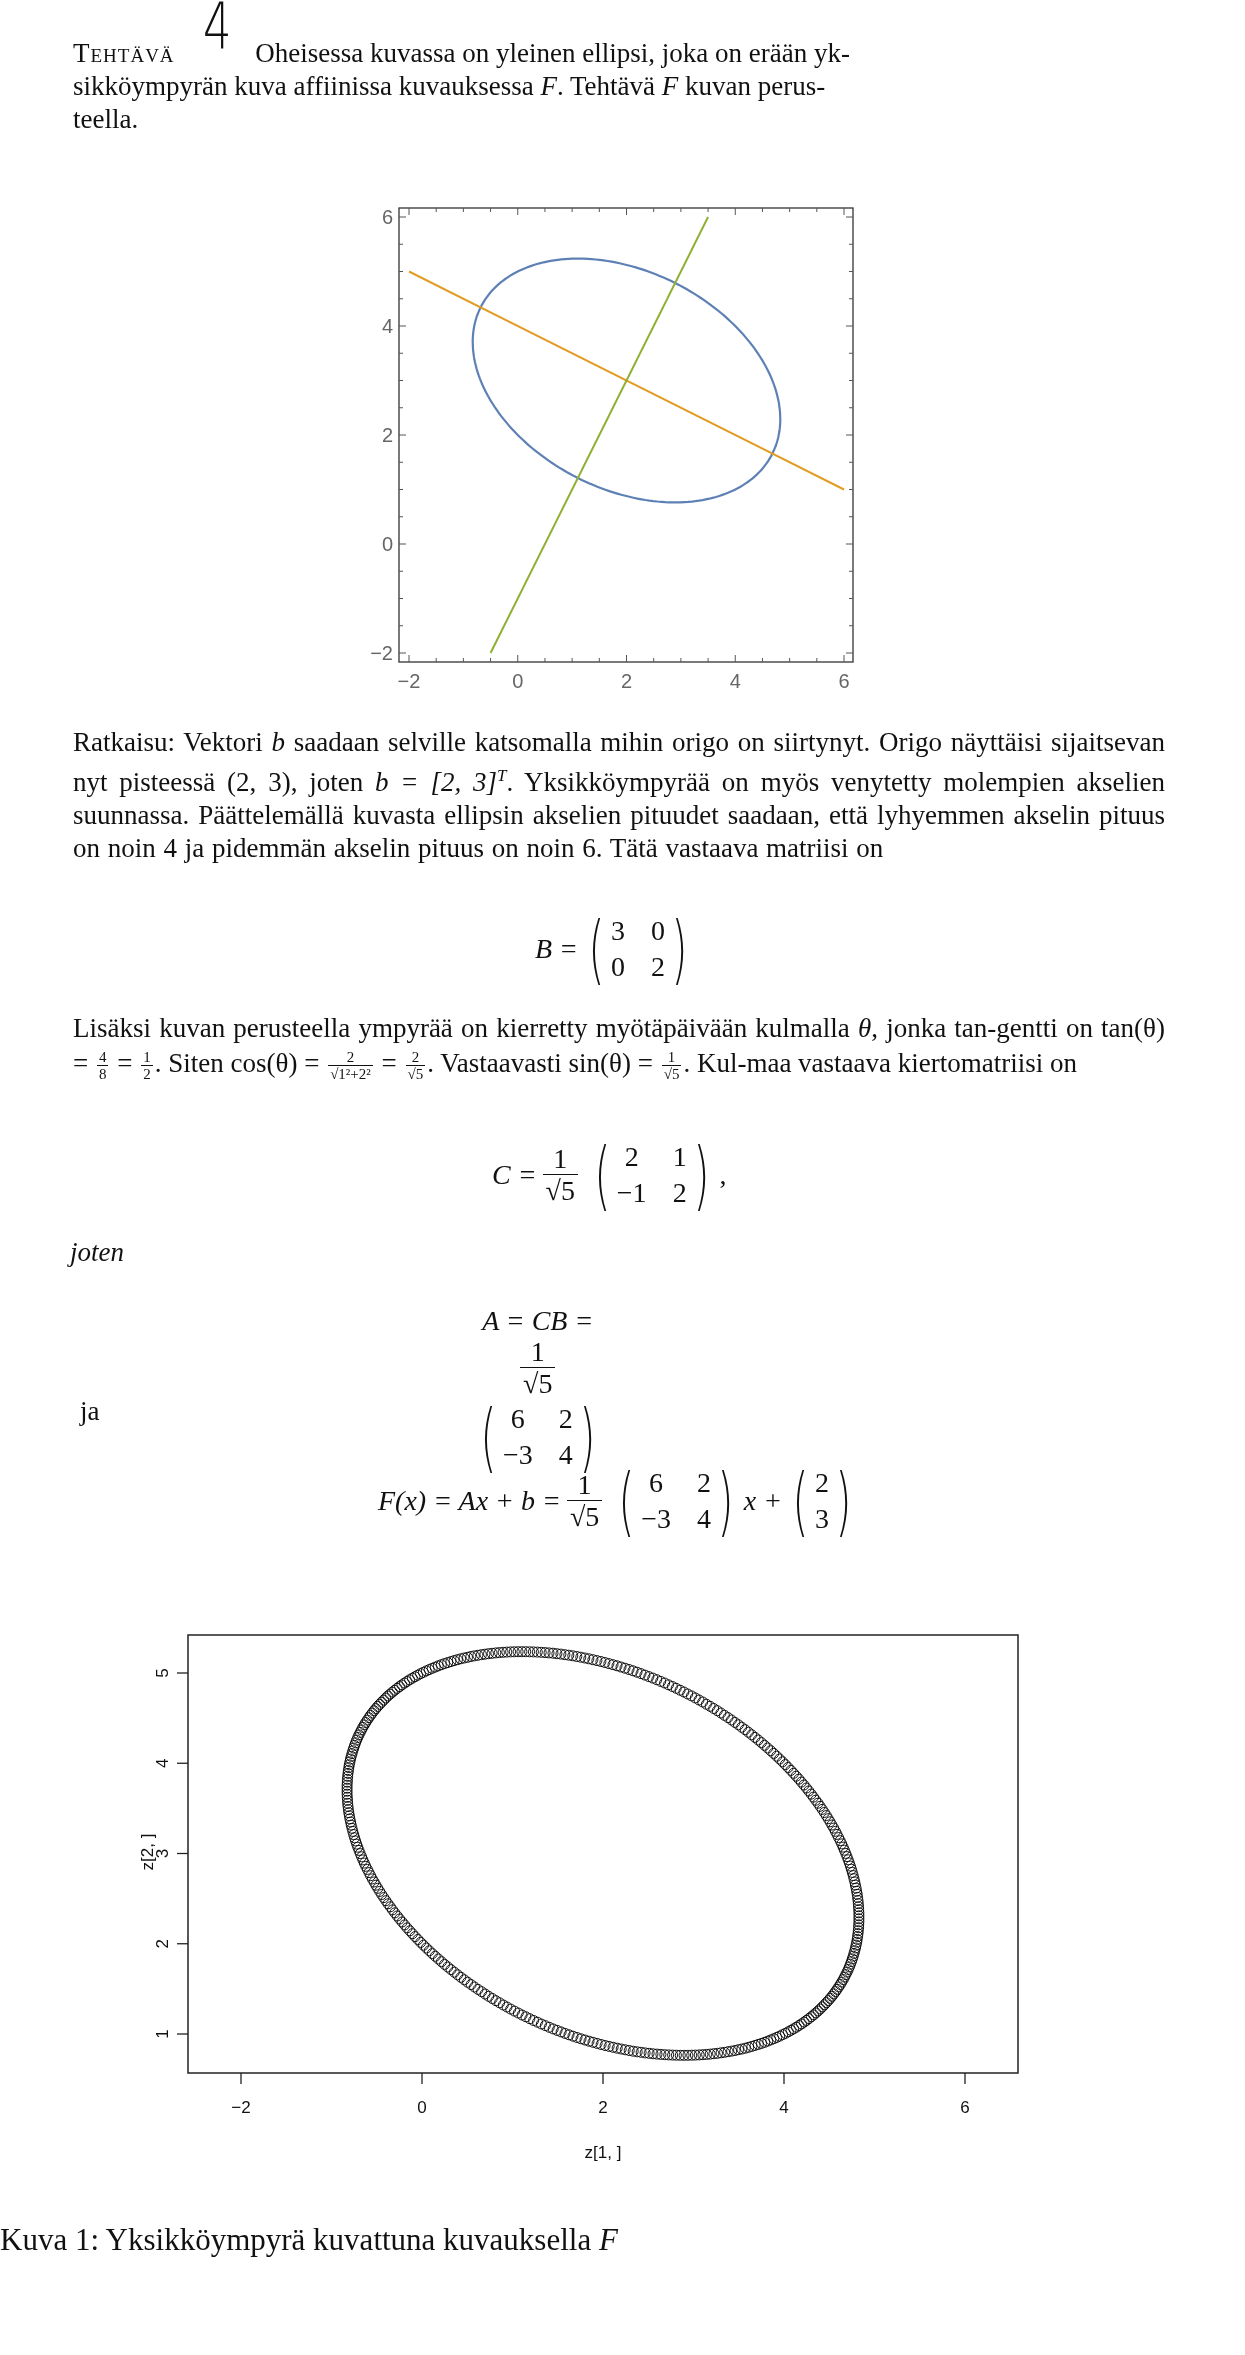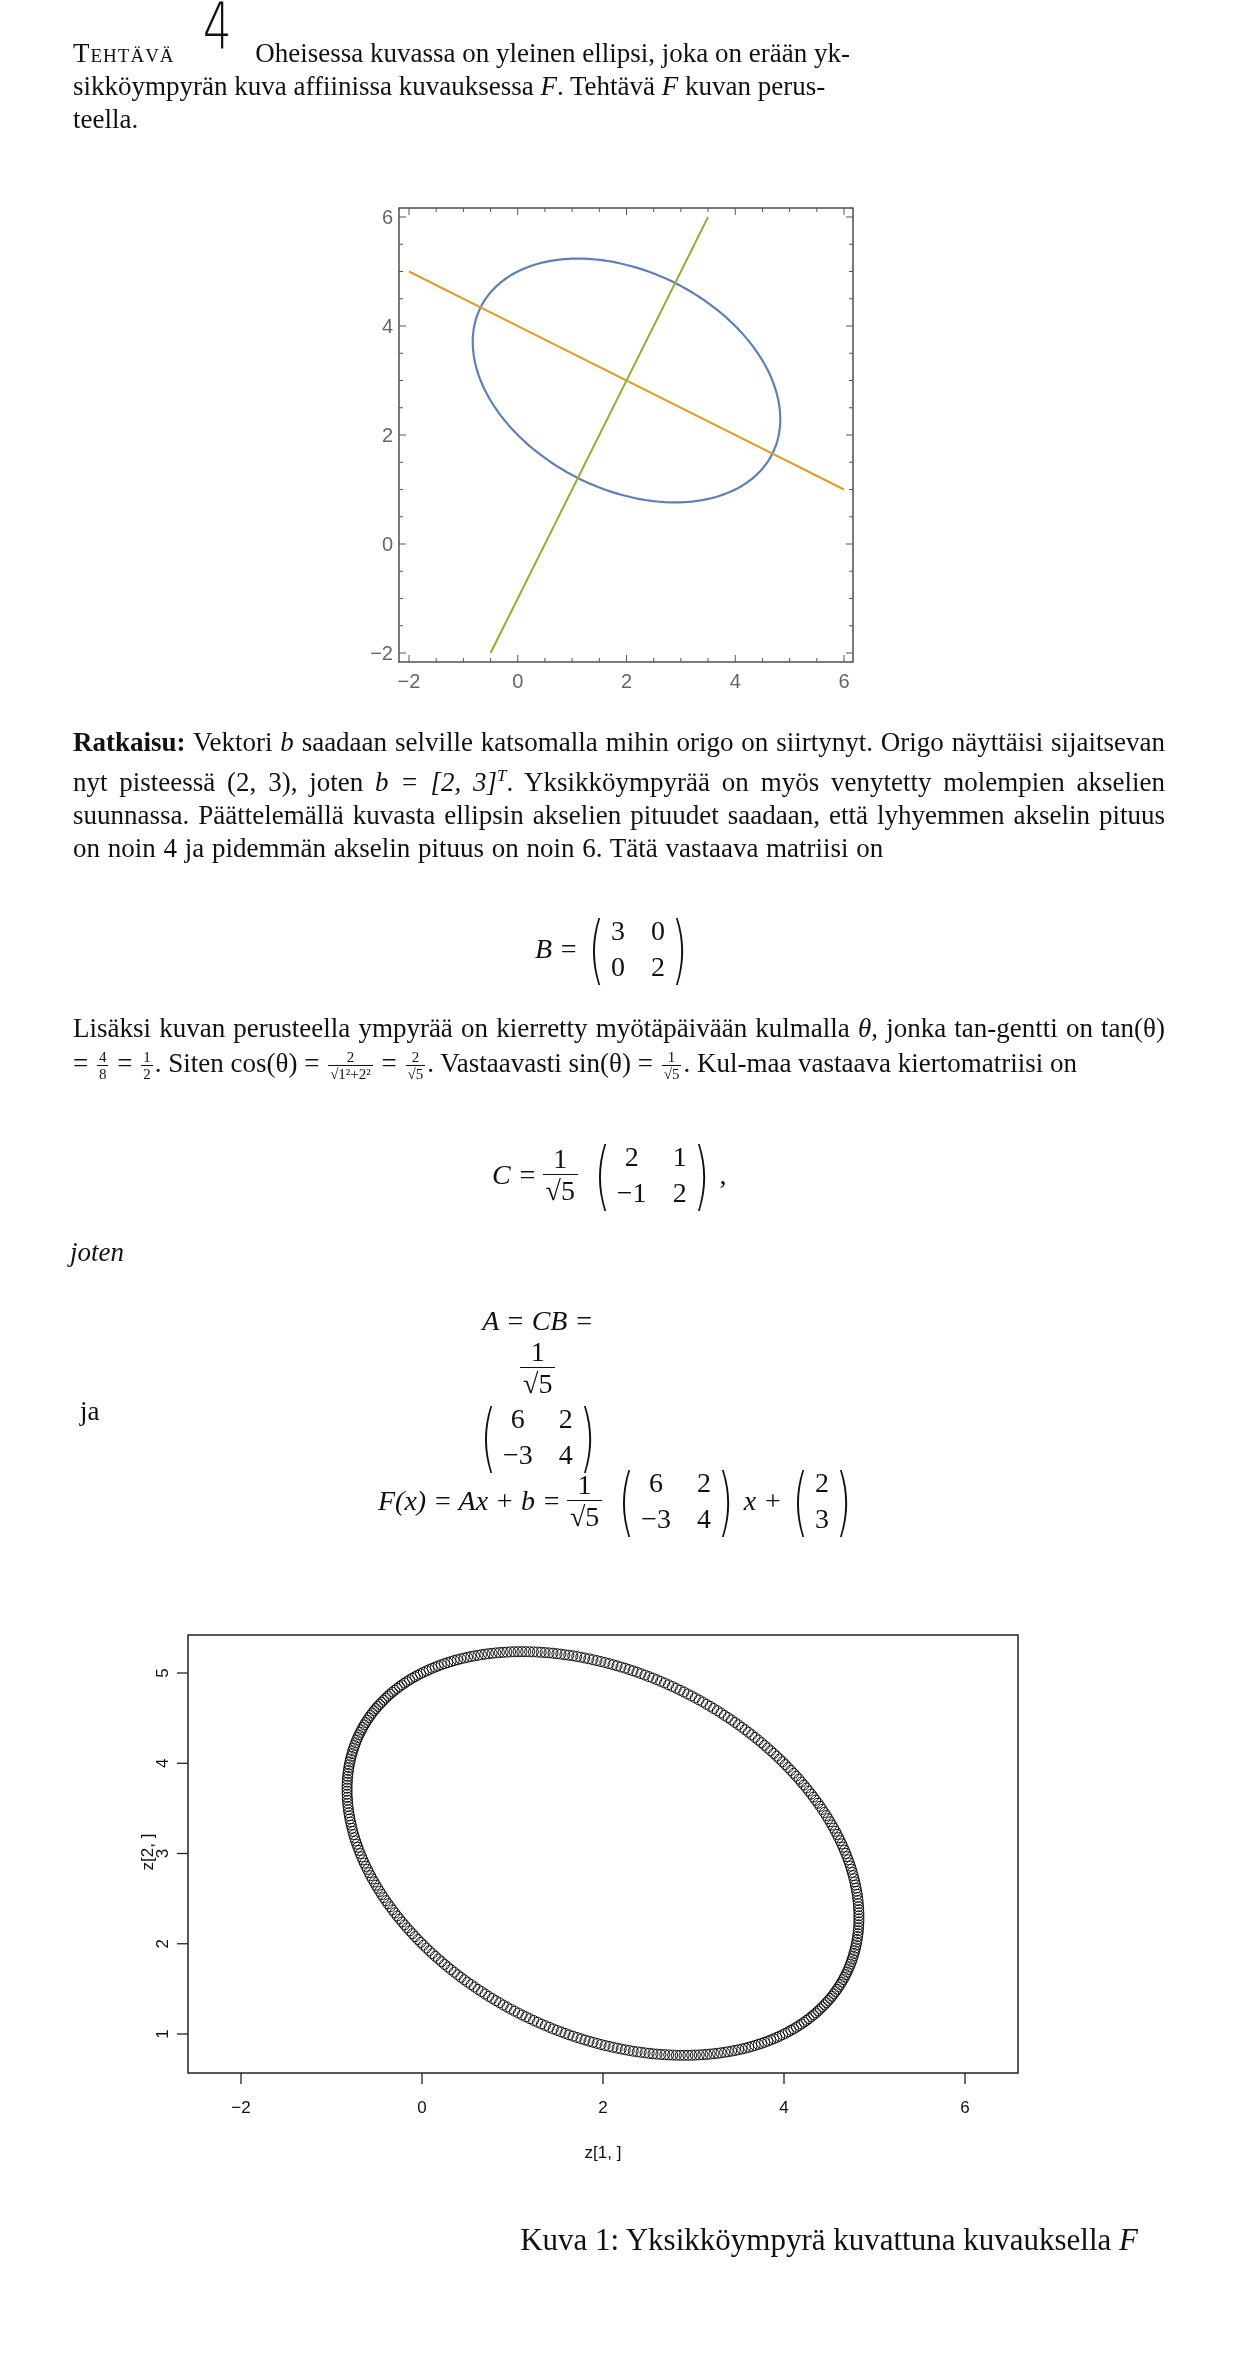--- a/index.html
+++ b/index.html
@@ -5,21 +5,21 @@
   html, body { margin: 0; padding: 0; background: #ffffff; }
   body { width: 1245px; height: 2355px; position: relative; overflow: hidden;
          font-family: "DejaVu Serif", "Liberation Serif", serif; color: #111; }
   .abs { position: absolute; }
   .para { position: absolute; left: 73px; width: 1092px; font-size: 27px; line-height: 33px;
           text-align: justify; font-family: "Liberation Serif", serif; }
   .sc { font-variant: small-caps; letter-spacing: 1px; font-family: Liberation Serif, serif; }
   .hand { font-family: "DejaVu Sans", sans-serif; font-size: 64px; font-weight: 300;
           display: inline-block; transform: scaleX(0.7) translateY(-14px); margin: 0 18px 0 22px; line-height: 20px; }
   .ital { font-style: italic; }
-  b { font-weight: bold; }
+  b { font-weight: normal; }
   .eq { position: absolute; font-family: "Liberation Serif", serif; font-size: 28px; display: flex; align-items: center; }
   .frac { display: inline-flex; flex-direction: column; align-items: center; margin: 0 6px; vertical-align: middle; }
   .frac .num { padding: 0 3px; line-height: 30px; }
   .frac .den { border-top: 1.5px solid #111; padding: 0 3px; line-height: 32px; }
   .sfrac { display: inline-flex; flex-direction: column; align-items: center; font-size: 15px; vertical-align: middle; margin: 0 2px; }
   .sfrac .num { line-height: 15px; }
   .sfrac .den { border-top: 1px solid #111; line-height: 16px; padding: 0 2px; }
   .mat { display: inline-flex; align-items: center; margin: 0 4px; }
   .paren { font-size: 74px; font-weight: 100; line-height: 74px; transform: scaleX(0.55); font-family: "DejaVu Sans", sans-serif; }
   .grid2 { display: grid; grid-template-columns: auto auto; column-gap: 26px; row-gap: 0; text-align: center; line-height: 36px; }
@@ -655,15 +655,15 @@
       <circle cx="835.5" cy="391.6" r="5"></circle>
       <circle cx="837.1" cy="389.3" r="5"></circle>
       <circle cx="838.7" cy="386.9" r="5"></circle>
       <circle cx="840.3" cy="384.5" r="5"></circle>
       <circle cx="841.7" cy="382.1" r="5"></circle>
       <circle cx="843.2" cy="379.6" r="5"></circle>
       <circle cx="844.5" cy="377.1" r="5"></circle>
     </g>
   </svg>
 
-<div class="abs" style="top:2222px; left:0; width:1138px; text-align:right; font-size:31px; font-family:'Liberation Serif', serif;">
+<div class="abs" style="top:2222px; left:0; width:1138px; text-align:left; font-size:31px; font-family:'Liberation Serif', serif;">
   <span>Kuva 1: Yksikköympyrä kuvattuna kuvauksella </span><span class="ital">F</span>
 </div>
 
 </body></html>

